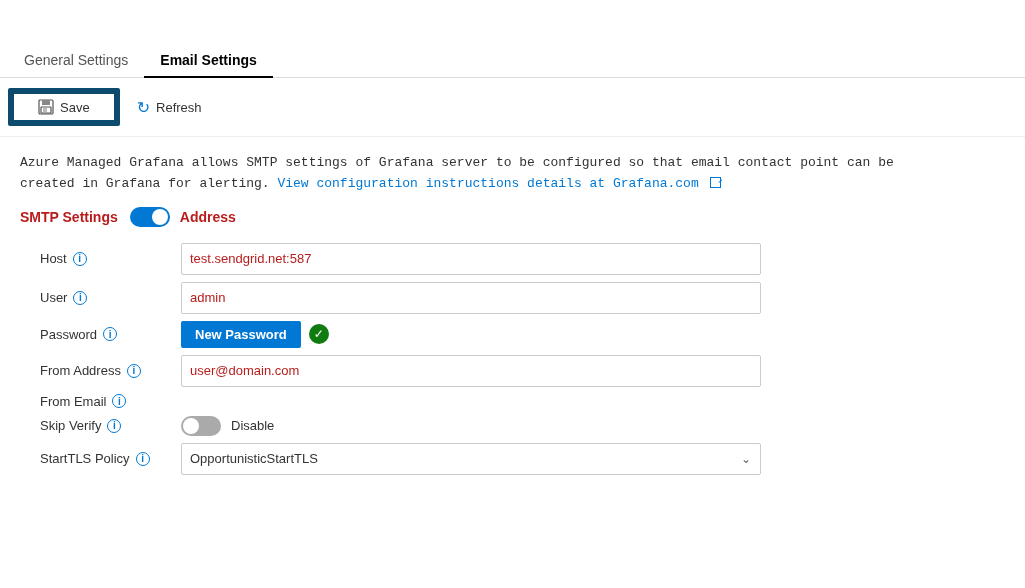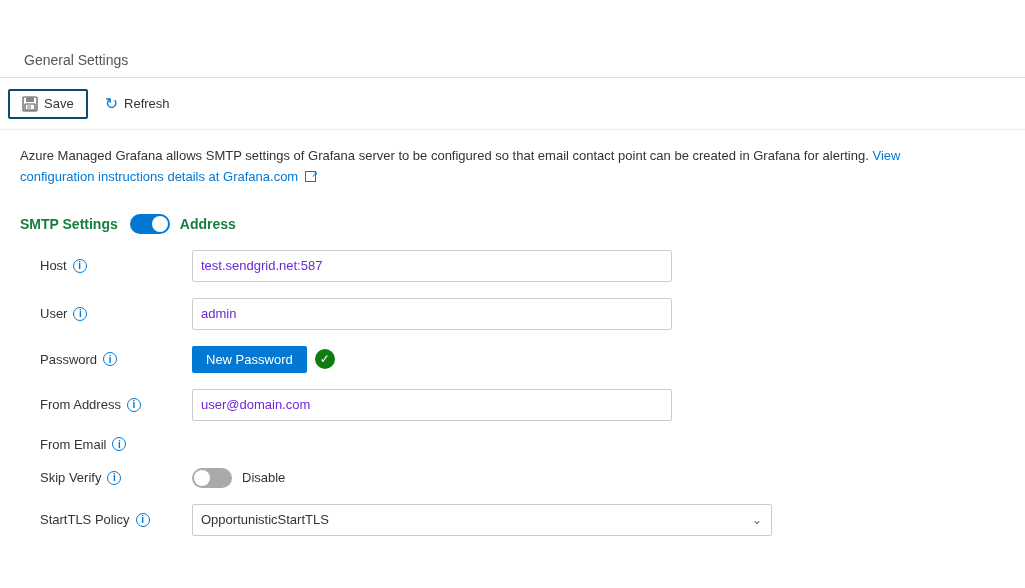--- a/index.html
+++ b/index.html
@@ -29,22 +29,22 @@
       display: flex;
       align-items: center;
       gap: 4px;
       padding: 10px 8px;
       border-bottom: 1px solid #eee;
     }
     .toolbar-btn {
       display: flex;
       align-items: center;
       gap: 6px;
-      padding: 5px 12px;
-      border: 2px solid #0c4a6e;
+      padding: 5px 24px;
+      border: 6px solid #0c4a6e;
       background: #fff;
       cursor: pointer;
       font-size: 13px;
       color: #333;
       border-radius: 2px;
     }
     .toolbar-btn-save-icon {
       width: 16px; height: 16px;
       display: inline-flex; align-items: center; justify-content: center;
     }
@@ -61,33 +61,34 @@
       border-radius: 2px;
     }
 
     .content {
       padding: 16px 20px;
     }
     .description {
       font-size: 13px;
       color: #333;
       line-height: 1.6;
-      margin-bottom: 26px;
+      margin-bottom: 12px;
       max-width: 900px;
+      font-family: Liberation Mono, monospace;
     }
     .description a {
       color: #0078d4;
       text-decoration: none;
     }
 
     .section-header {
       font-size: 14px;
       font-weight: 600;
       margin-bottom: 16px;
-      color: #15803d;
+      color: #b91c1c;
       display: flex;
       align-items: center;
       gap: 12px;
     }
 
     
     .toggle-wrapper {
       display: flex;
       align-items: center;
       gap: 10px;
@@ -121,22 +122,22 @@
     .toggle-thumb.on { left: 22px; }
     .toggle-thumb.off { left: 2px; }
 
     
     .form-section {
       padding-left: 20px;
     }
     .form-row {
       display: flex;
       align-items: center;
-      margin-bottom: 16px;
-      gap: 12px;
+      margin-bottom: 7px;
+      gap: 1px;
     }
     .form-label {
       width: 140px;
       font-size: 13px;
       color: #333;
       display: flex;
       align-items: center;
       gap: 6px;
       flex-shrink: 0;
     }
@@ -146,39 +147,39 @@
       justify-content: center;
       width: 14px; height: 14px;
       border-radius: 50%;
       border: 1.5px solid #0078d4;
       color: #0078d4;
       font-size: 10px;
       font-weight: bold;
       cursor: default;
     }
     .form-input {
-      width: 480px;
+      width: 580px;
       height: 32px;
       padding: 4px 8px;
       border: 1px solid #ccc;
       border-radius: 2px;
       font-size: 13px;
-      color: #6d28d9;
+      color: #b91c1c;
       outline: none;
     }
 
     .new-password-btn {
       background: #0078d4;
       color: #fff;
       border: none;
       padding: 6px 14px;
       border-radius: 2px;
       font-size: 13px;
       cursor: pointer;
-      font-weight: 400;
+      font-weight: 700;
     }
     .check-icon {
       display: inline-flex;
       align-items: center;
       justify-content: center;
       width: 20px; height: 20px;
       border-radius: 50%;
       background: #107c10;
       color: #fff;
       font-size: 12px;
@@ -220,20 +221,23 @@
       font-size: 13px;
       color: #333;
     }
   </style>
 </head>
 <body>
 
 <div class="tabs">
   <div class="tab">
     <span>General Settings</span>
+  </div>
+  <div class="tab active">
+    <span>Email Settings</span>
   </div>
 </div>
 
 <div class="toolbar">
   <button class="toolbar-btn">
     <span class="toolbar-btn-save-icon">
       <svg width="16" height="16" viewBox="0 0 16 16" fill="none" xmlns="http://www.w3.org/2000/svg">
         <rect x="1" y="1" width="14" height="14" rx="1" stroke="#555" stroke-width="1.2" fill="none"></rect>
         <rect x="4" y="1" width="8" height="5" rx="0.5" fill="#888"></rect>
         <rect x="3" y="8" width="10" height="6" rx="0.5" fill="none" stroke="#555" stroke-width="1.2"></rect>

